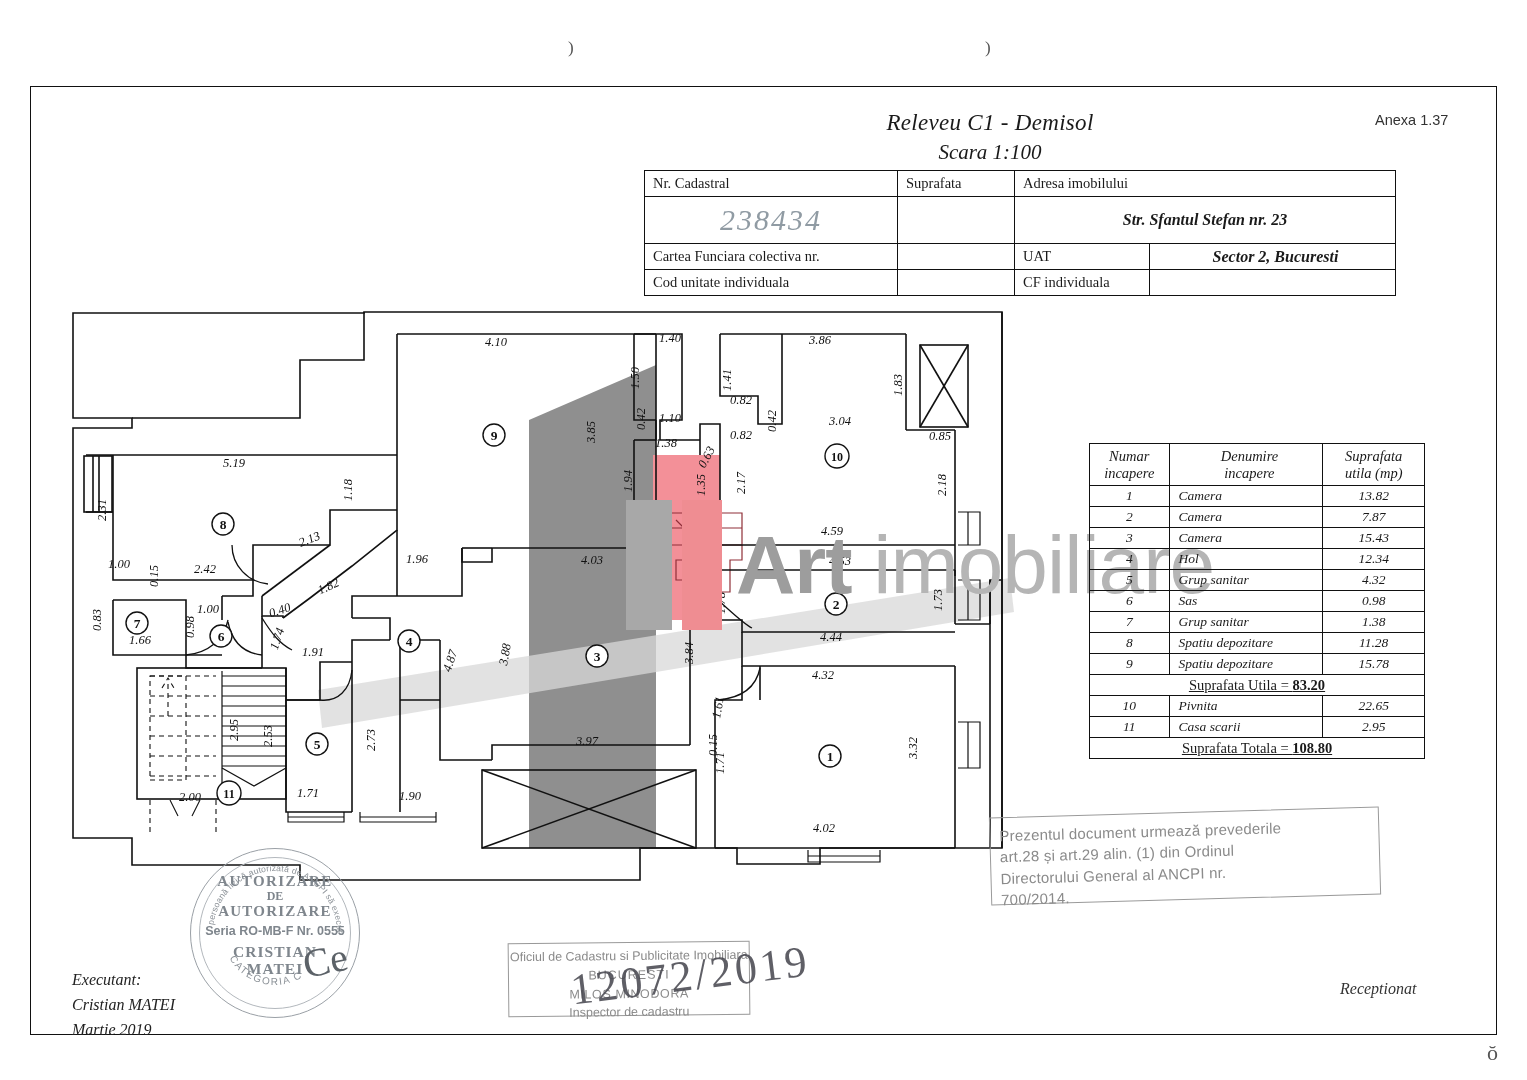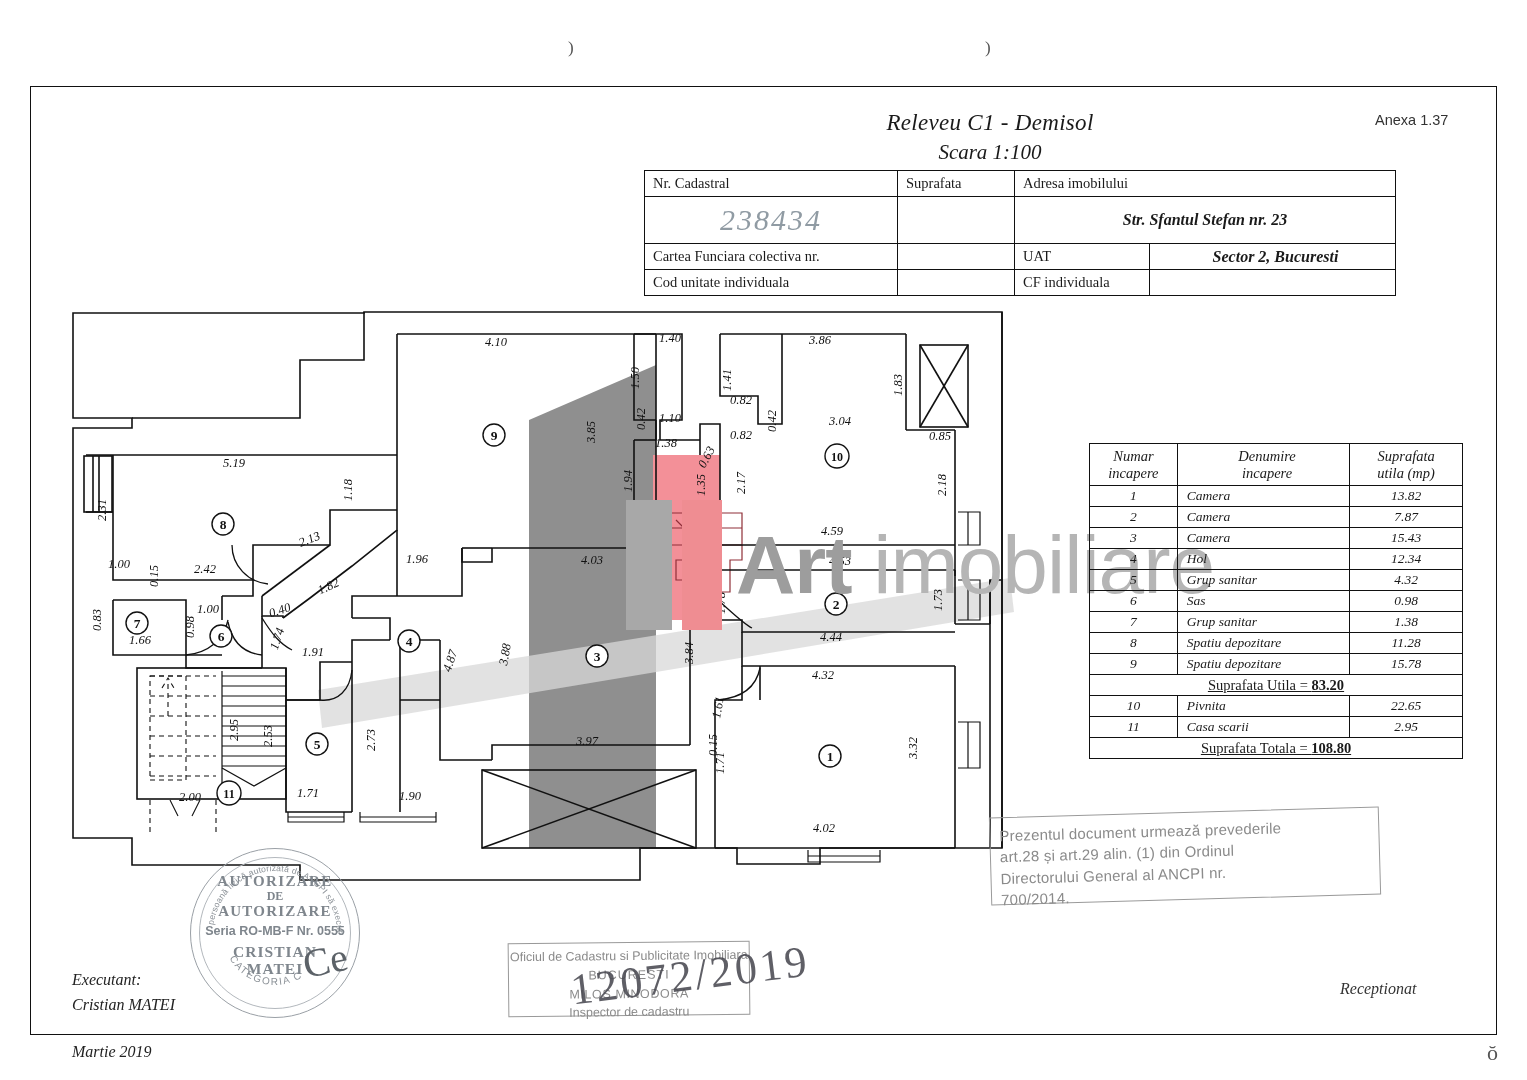--- a/index.html
+++ b/index.html
@@ -41,21 +41,21 @@
   .hdr-c3{width:118px;}
   .hdr-val{font-family:"Liberation Serif",serif;font-style:italic;font-weight:bold;font-size:16px;text-align:center;}
   .handwritten{
     font-family:"Liberation Serif",serif;font-size:30px;color:#7d8a94;
     letter-spacing:2px;font-style:italic;text-align:center;opacity:.85;
   }
   .row-tall td{height:40px;}
 
   
   .rooms-table{
-    position:absolute;left:1089px;top:443px;width:374px;
+    position:absolute;left:1089px;top:443px;width:336px;
     border-collapse:collapse;font-size:13.5px;background:transparent;
   }
   .rooms-table th,.rooms-table td{border:1.2px solid #111;padding:1px 4px;height:18px;}
   .rooms-table th{font-weight:normal;font-size:14.5px;padding:4px 2px;line-height:1.15;}
   .rt-num{width:72px;text-align:center;font-family:"Liberation Serif",serif;font-style:italic;}
   .rt-name{width:145px;text-align:left;padding-left:9px !important;font-family:"Liberation Serif",serif;font-style:italic;}
   .rt-area{width:95px;text-align:center;font-family:"Liberation Serif",serif;font-style:italic;}
   .rt-total td{text-align:center;font-family:"Liberation Serif",serif;font-size:14.5px;text-decoration:underline;}
   .rt-total b{font-weight:bold;}
 
@@ -78,21 +78,21 @@
   .ocpi-l3{letter-spacing:.6px;}
   .ocpi-hand{
     position:absolute;left:570px;top:950px;
     font-family:"Liberation Serif",serif;font-size:44px;color:#4a4a52;
     transform:rotate(-7deg);letter-spacing:3px;opacity:.88;
   }
 
   
   .exec{position:absolute;left:72px;top:968px;font-family:"Liberation Serif",serif;
         font-style:italic;font-size:16px;line-height:1.55;color:#222;}
-  .exec .date{margin-top:22px;display:block;}
+  .exec .date{display:block;}
   .receptionat{position:absolute;left:1340px;top:980px;font-family:"Liberation Serif",serif;
         font-style:italic;font-size:16px;color:#333;}
 
   
   .seal{
     position:absolute;left:190px;top:848px;width:168px;height:168px;
     border-radius:50%;border:1.6px solid #9aa0a6;color:#7f868d;
   }
   .seal:before{
     content:"";position:absolute;left:8px;top:8px;right:8px;bottom:8px;

